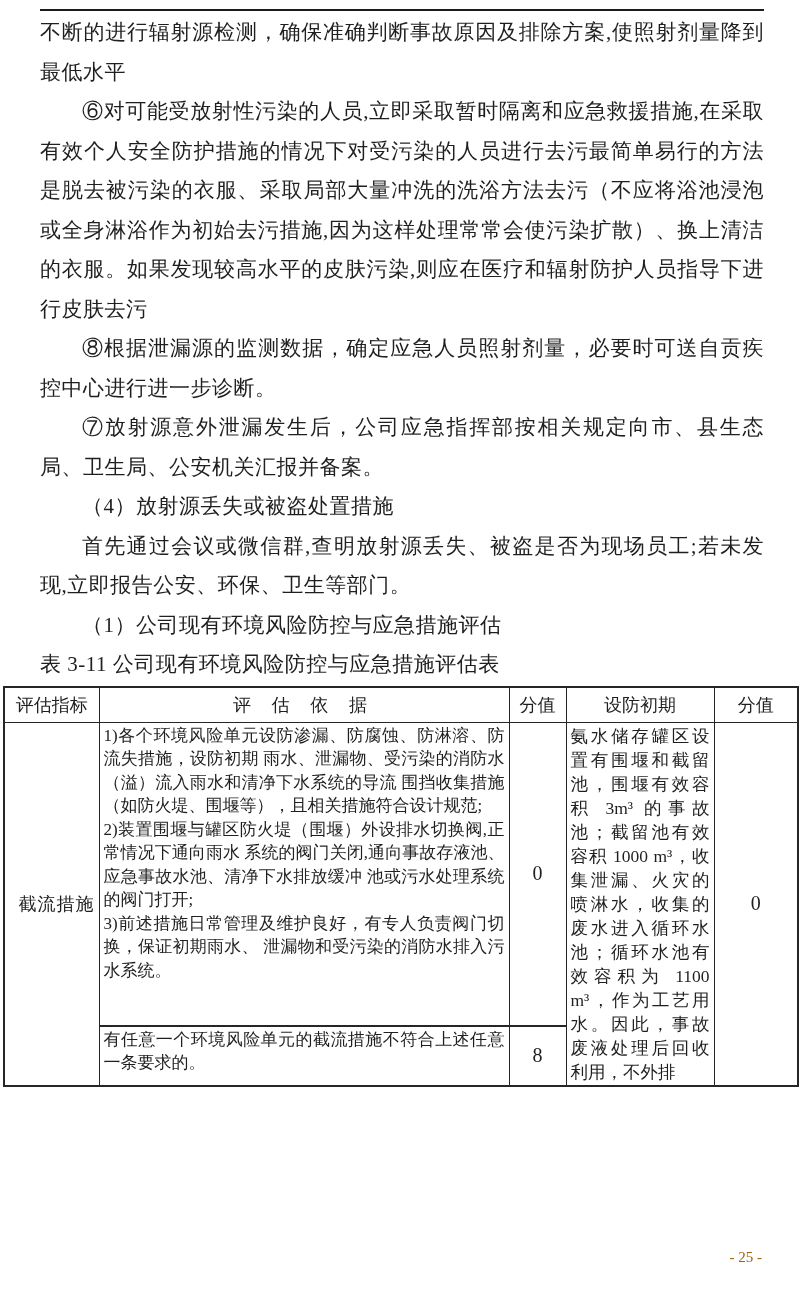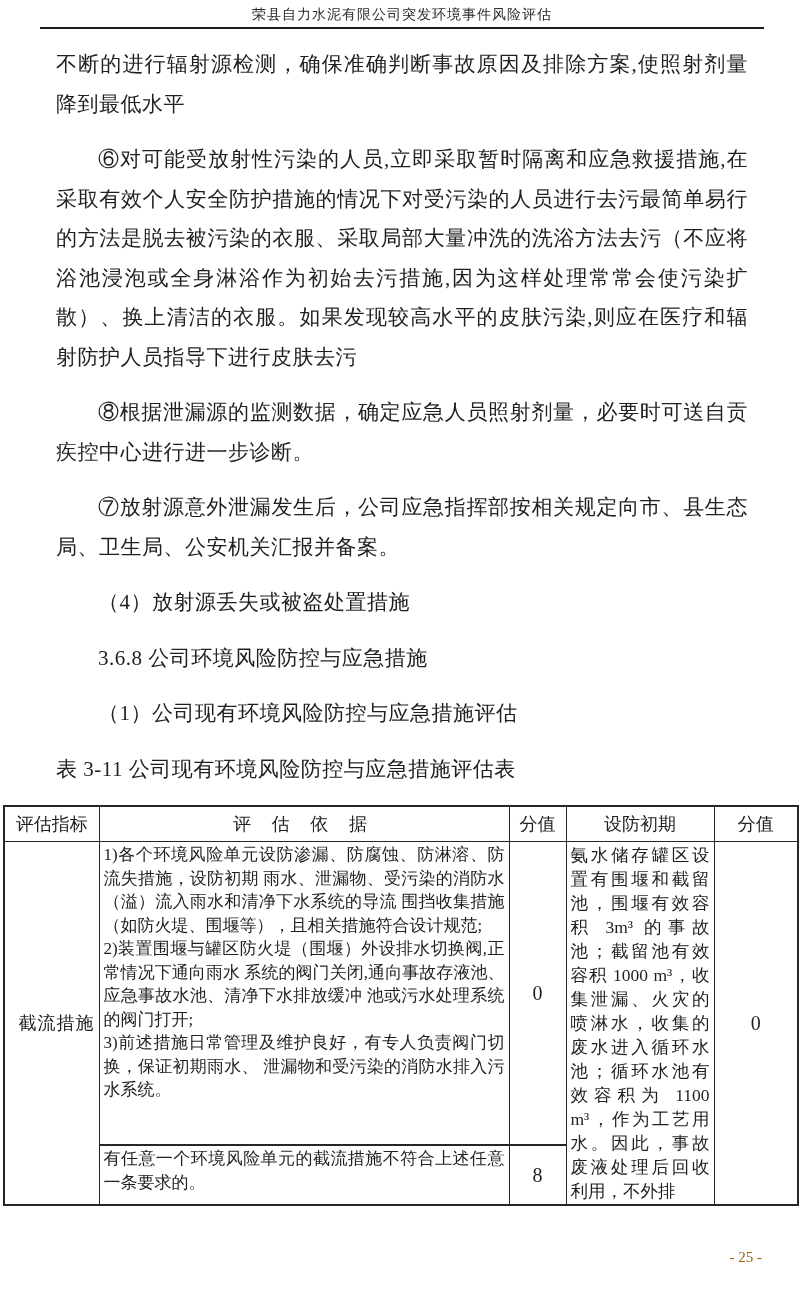--- a/index.html
+++ b/index.html
@@ -25,21 +25,21 @@
   }
   .header-rule{
     border:none;
     border-top:2px solid #1c1c1c;
     margin:3px 0 0 0;
   }
   .bodytext{
     margin-top:2px;
   }
   .bodytext p{
-    margin:16px;
+    margin:0;
     font-size:21px;
     line-height:39.5px;
     text-align:justify;
     letter-spacing:0.5px;
   }
   .indent{text-indent:2em;}
   .caption{
     text-align:center;
     text-indent:0 !important;
   }
@@ -105,30 +105,29 @@
     font-size:15px;
     color:#a16207;
   }
 </style>
 </head>
 <body>
 
 <div class="page">
   <div class="content">
 
-    <div class="header-title">荣县自力水泥有限公司突发环境事件风险评估</div>
     <hr class="header-rule">
 
     <div class="bodytext">
       <p>不断的进行辐射源检测，确保准确判断事故原因及排除方案,使照射剂量降到最低水平</p>
       <p class="indent">⑥对可能受放射性污染的人员,立即采取暂时隔离和应急救援措施,在采取有效个人安全防护措施的情况下对受污染的人员进行去污最简单易行的方法是脱去被污染的衣服、采取局部大量冲洗的洗浴方法去污（不应将浴池浸泡或全身淋浴作为初始去污措施,因为这样处理常常会使污染扩散）、换上清洁的衣服。如果发现较高水平的皮肤污染,则应在医疗和辐射防护人员指导下进行皮肤去污</p>
       <p class="indent">⑧根据泄漏源的监测数据，确定应急人员照射剂量，必要时可送自贡疾控中心进行进一步诊断。</p>
       <p class="indent">⑦放射源意外泄漏发生后，公司应急指挥部按相关规定向市、县生态局、卫生局、公安机关汇报并备案。</p>
       <p class="indent">（4）放射源丢失或被盗处置措施</p>
-      <p class="indent">3.6.8 公司环境风险防控与应急措施</p>
+      <p class="indent">首先通过会议或微信群,查明放射源丢失、被盗是否为现场员工;若未发现,立即报告公安、环保、卫生等部门。</p>
       <p class="indent">（1）公司现有环境风险防控与应急措施评估</p>
       <p class="caption">表 3-11 公司现有环境风险防控与应急措施评估表</p>
     </div>
 
     <table class="assessment">
       <colgroup>
         <col style="width:95px">
         <col style="width:410px">
         <col style="width:57px">
         <col style="width:148px">

